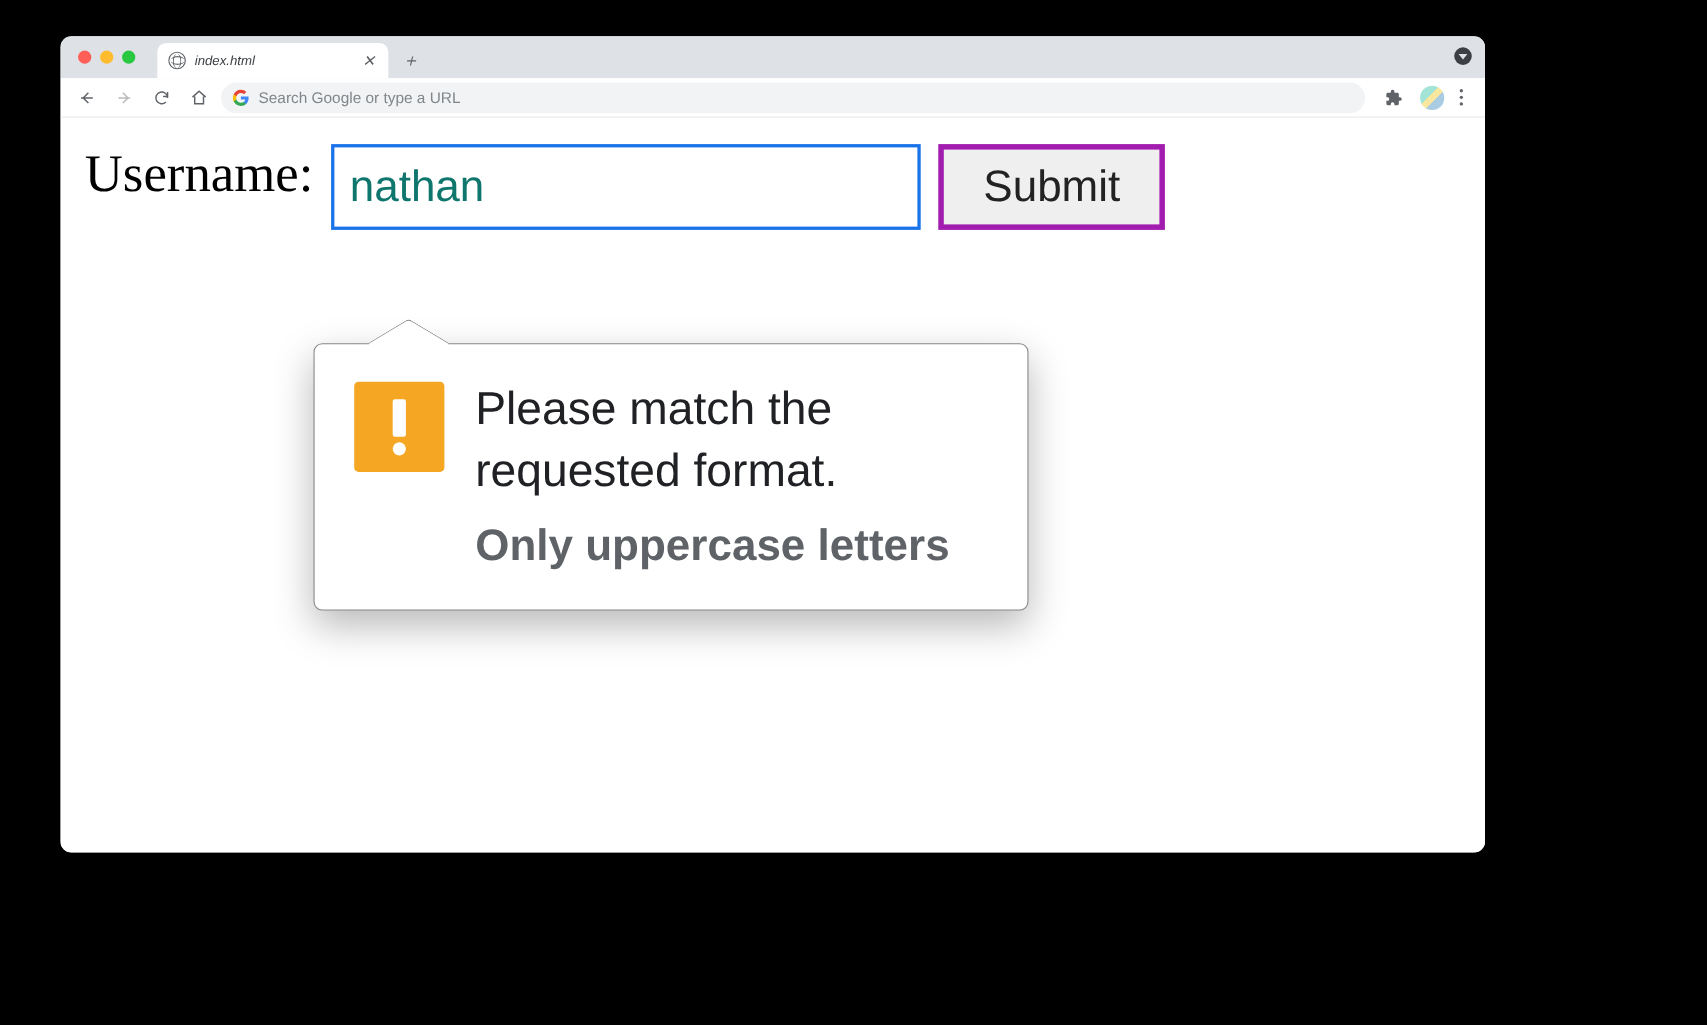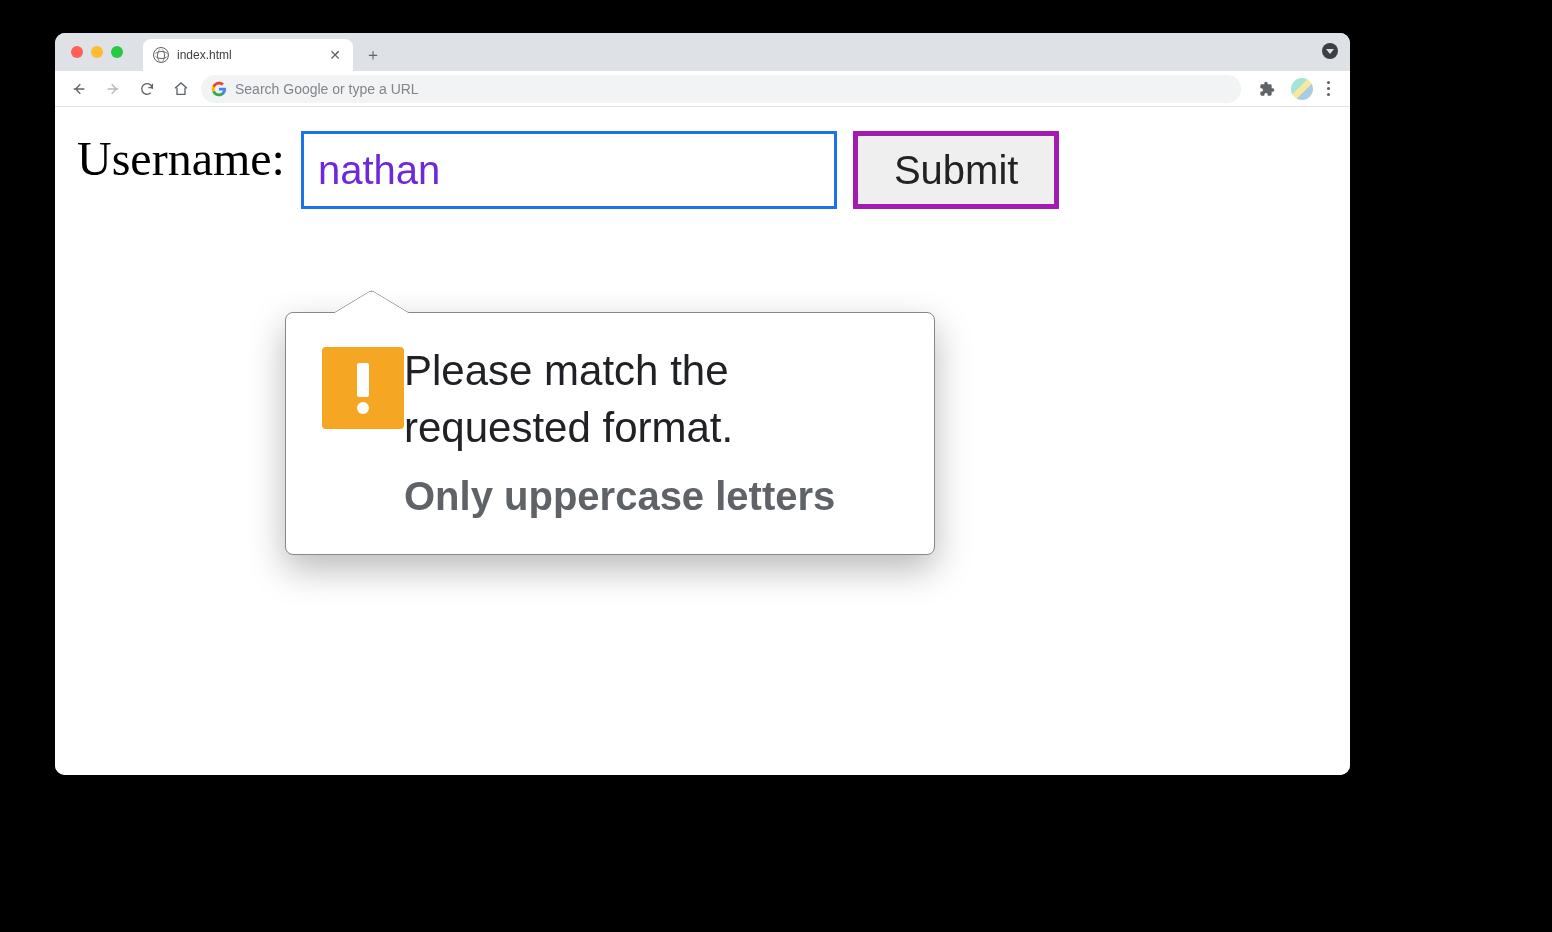--- a/index.html
+++ b/index.html
@@ -22,20 +22,21 @@
       box-shadow: 0 10px 40px rgba(0,0,0,0.5);
     }
     
     .tab-strip {
       height: 38px;
       background: #dee1e6;
       display: flex;
       align-items: flex-end;
       padding-left: 10px;
       position: relative;
+      font-style: italic;
     }
     .traffic-lights {
       display: flex;
       gap: 8px;
       align-items: center;
       height: 38px;
       padding-left: 6px;
       padding-right: 20px;
     }
     .tl { width: 12px; height: 12px; border-radius: 50%; }
@@ -157,21 +158,21 @@
       color: #000;
     }
     .username-input {
       width: 536px;
       height: 78px;
       border: 3px solid #1a73e8;
       font-size: 40px;
       font-family: -apple-system, BlinkMacSystemFont, Arial, sans-serif;
       padding: 0 14px;
       outline: none;
-      color:#6d28d9;
+      color:#0f766e;
       background:#fff;
     }
     .submit-btn {
       height: 78px;
       padding: 0 36px;
       font-size: 40px;
       font-family: -apple-system, BlinkMacSystemFont, Arial, sans-serif;
       background: #efefef;
       border: 5px solid #a21caf;
       color: #222;
@@ -182,20 +183,21 @@
       position: absolute;
       left: 230px;
       top: 205px;
       width: 650px;
       background: #fff;
       border: 1px solid #888;
       border-radius: 8px;
       box-shadow: 0 14px 36px rgba(0,0,0,0.28);
       padding: 30px 36px 34px 36px;
       display: flex;
+      gap: 28px;
     }
     .validation-tooltip::before {
       content: "";
       position: absolute;
       top: -22px;
       left: 64px;
       width: 42px; height: 42px;
       background: #fff;
       border-left: 1px solid #888;
       border-top: 1px solid #888;

